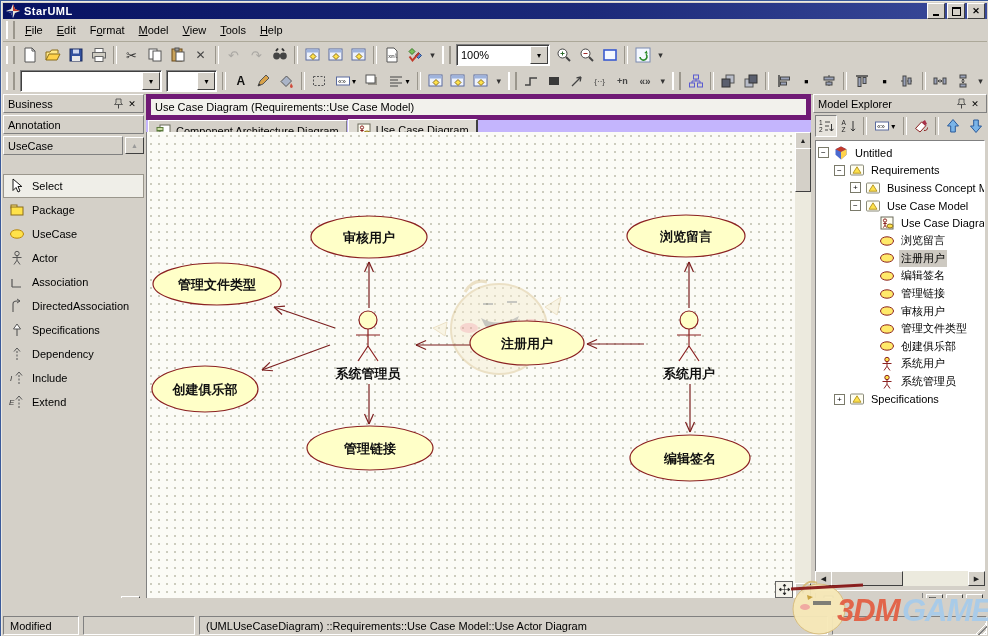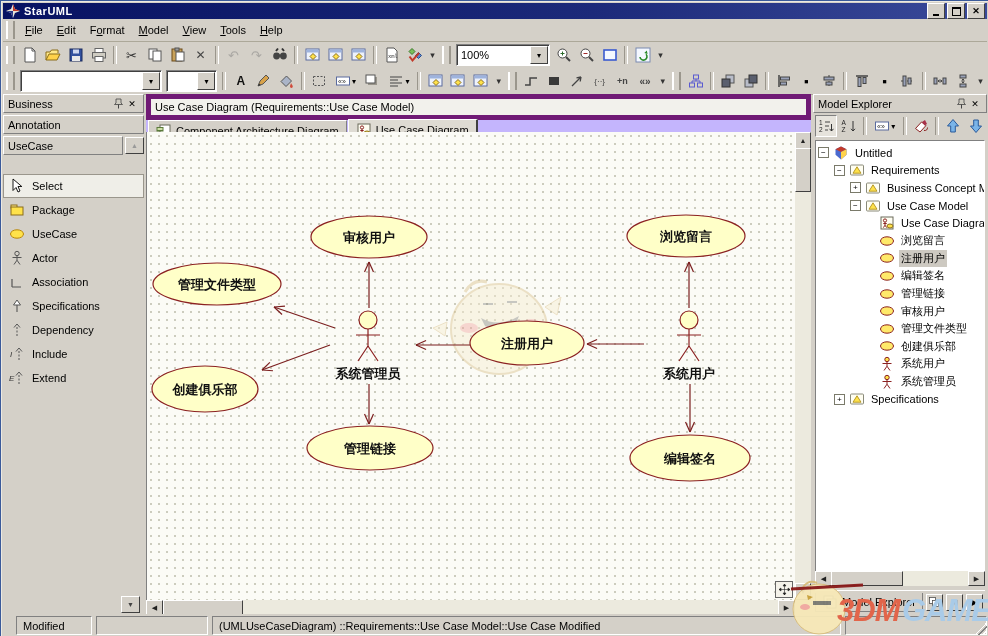--- a/index.html
+++ b/index.html
@@ -84,21 +84,21 @@
   .texp.none{border:none;background:transparent;}
   .trow .icon{margin-right:4px;flex:none;}
   .trow .tlabel{padding:1px 2px;}
   .trow.selected .tlabel{background:#cdc9c1;}
   .mex-hscroll{position:absolute;left:2px;right:2px;top:477px;height:15px;background:#eceade;}
   .mex-hscroll .thumb{position:absolute;top:0;bottom:0;left:16px;width:70px;background:#D4D0C8;border:1px solid;border-color:#fff #404040 #404040 #fff;}
   .mex-tabbar{position:absolute;left:2px;right:2px;top:496px;height:22px;display:flex;align-items:center;gap:3px;border-top:1px solid #fff;}
   .mex-tab{height:18px;display:flex;align-items:center;gap:4px;padding:0 6px;background:#D4D0C8;border:1px solid #808080;border-top:none;}
   .mex-navbtn{width:15px;height:15px;display:flex;align-items:center;justify-content:center;font-size:8px;border:1px solid;border-color:#fff #404040 #404040 #fff;background:#D4D0C8;}
   
-  .statusbar{position:absolute;left:15px;right:2px;bottom:2px;height:19px;background:#D4D0C8;display:flex;align-items:stretch;gap:4px;padding-top:2px;}
+  .statusbar{position:absolute;left:2px;right:2px;bottom:2px;height:19px;background:#D4D0C8;display:flex;align-items:stretch;gap:4px;padding-top:18px;}
   .scell{border:1px solid;border-color:#808080 #fff #fff #808080;display:flex;align-items:center;padding:0 6px;}
   .sgrip{position:absolute;right:0;bottom:0;width:13px;height:13px;
     background:linear-gradient(135deg,transparent 0 50%,#fff 50% 55%,transparent 55% 65%,#808080 65% 70%,transparent 70% 80%,#fff 80% 85%,transparent 85%);}
   
   .wm{position:absolute;z-index:60;pointer-events:none;}
   .wm-text{font-weight:bold;font-style:italic;font-size:31px;letter-spacing:-1px;font-family:"Liberation Sans",sans-serif;}
 </style>
 </head>
 <body>
 
@@ -584,20 +584,29 @@
             <span class="icon">
               <svg viewBox="0 0 16 16">
                 <path d="M3 13V5M3 13h9" fill="none" stroke="#555" stroke-width="1.2"></path>
               </svg>
             </span>
             <span>Association</span>
           </div>
           <div class="tool-item">
             <span class="icon">
               <svg viewBox="0 0 16 16">
+                <path d="M4 14V6q0-3 4-3h3" fill="none" stroke="#555" stroke-width="1.1"></path>
+                <path d="M11 3l-3-2M11 3l-3 2" fill="none" stroke="#555"></path>
+              </svg>
+            </span>
+            <span>DirectedAssociation</span>
+          </div>
+          <div class="tool-item">
+            <span class="icon">
+              <svg viewBox="0 0 16 16">
                 <path d="M8 14V7" stroke="#555" stroke-width="1.1"></path>
                 <path d="M8 2l3.5 5h-7z" fill="#fff" stroke="#555"></path>
               </svg>
             </span>
             <span>Specifications</span>
           </div>
           <div class="tool-item">
             <span class="icon">
               <svg viewBox="0 0 16 16">
                 <path d="M8 14V5" stroke="#555" stroke-dasharray="2 1.5"></path>
@@ -1007,21 +1016,21 @@
           </span>
         <span class="mex-navbtn" style="color:#999">◀</span>
         <span class="mex-navbtn">▶</span>
       </div>
     </div>
   </div>
 
   <div class="statusbar">
     <span class="scell" style="width:62px">Modified</span>
     <span class="scell" style="width:98px"></span>
-    <span class="scell" style="width:615px">(UMLUseCaseDiagram) ::Requirements::Use Case Model::Use Case Modified</span>
+    <span class="scell" style="width:615px">(UMLUseCaseDiagram) ::Requirements::Use Case Model::Use Actor Diagram</span>
     <span class="scell" style="flex:1"></span>
     <span class="sgrip"></span>
   </div>
 
   <div class="wm" style="left:788px;top:572px;width:200px;height:62px">
     <svg width="200" height="62" viewBox="0 0 200 62">
       <g opacity="0.95">
         <ellipse cx="30" cy="36" rx="26" ry="25" fill="#f7e9b8" stroke="#d8bc7a"></ellipse>
         <path d="M14 14q6-8 14-4" fill="none" stroke="#d8bc7a" stroke-width="2"></path>
         <path d="M2 16 L74 12" stroke="#8a1a1a" stroke-width="3"></path>

